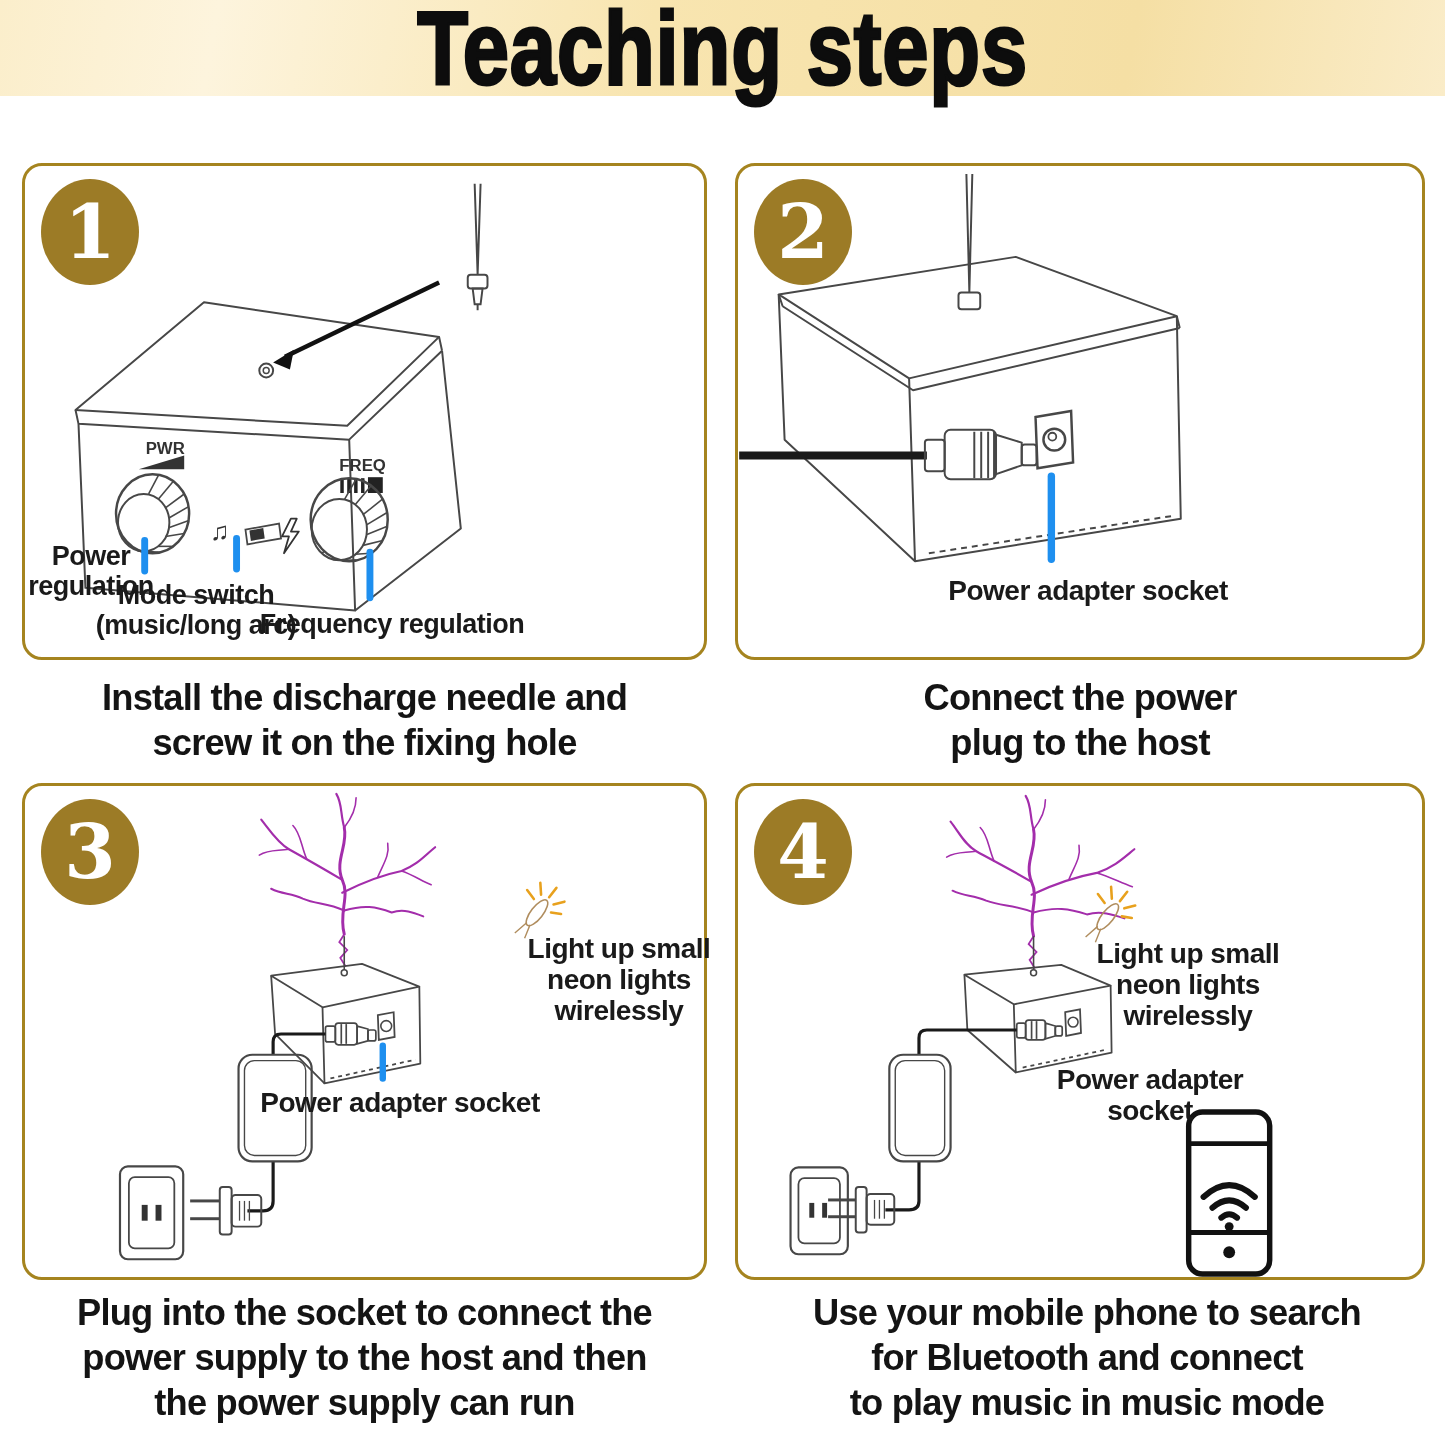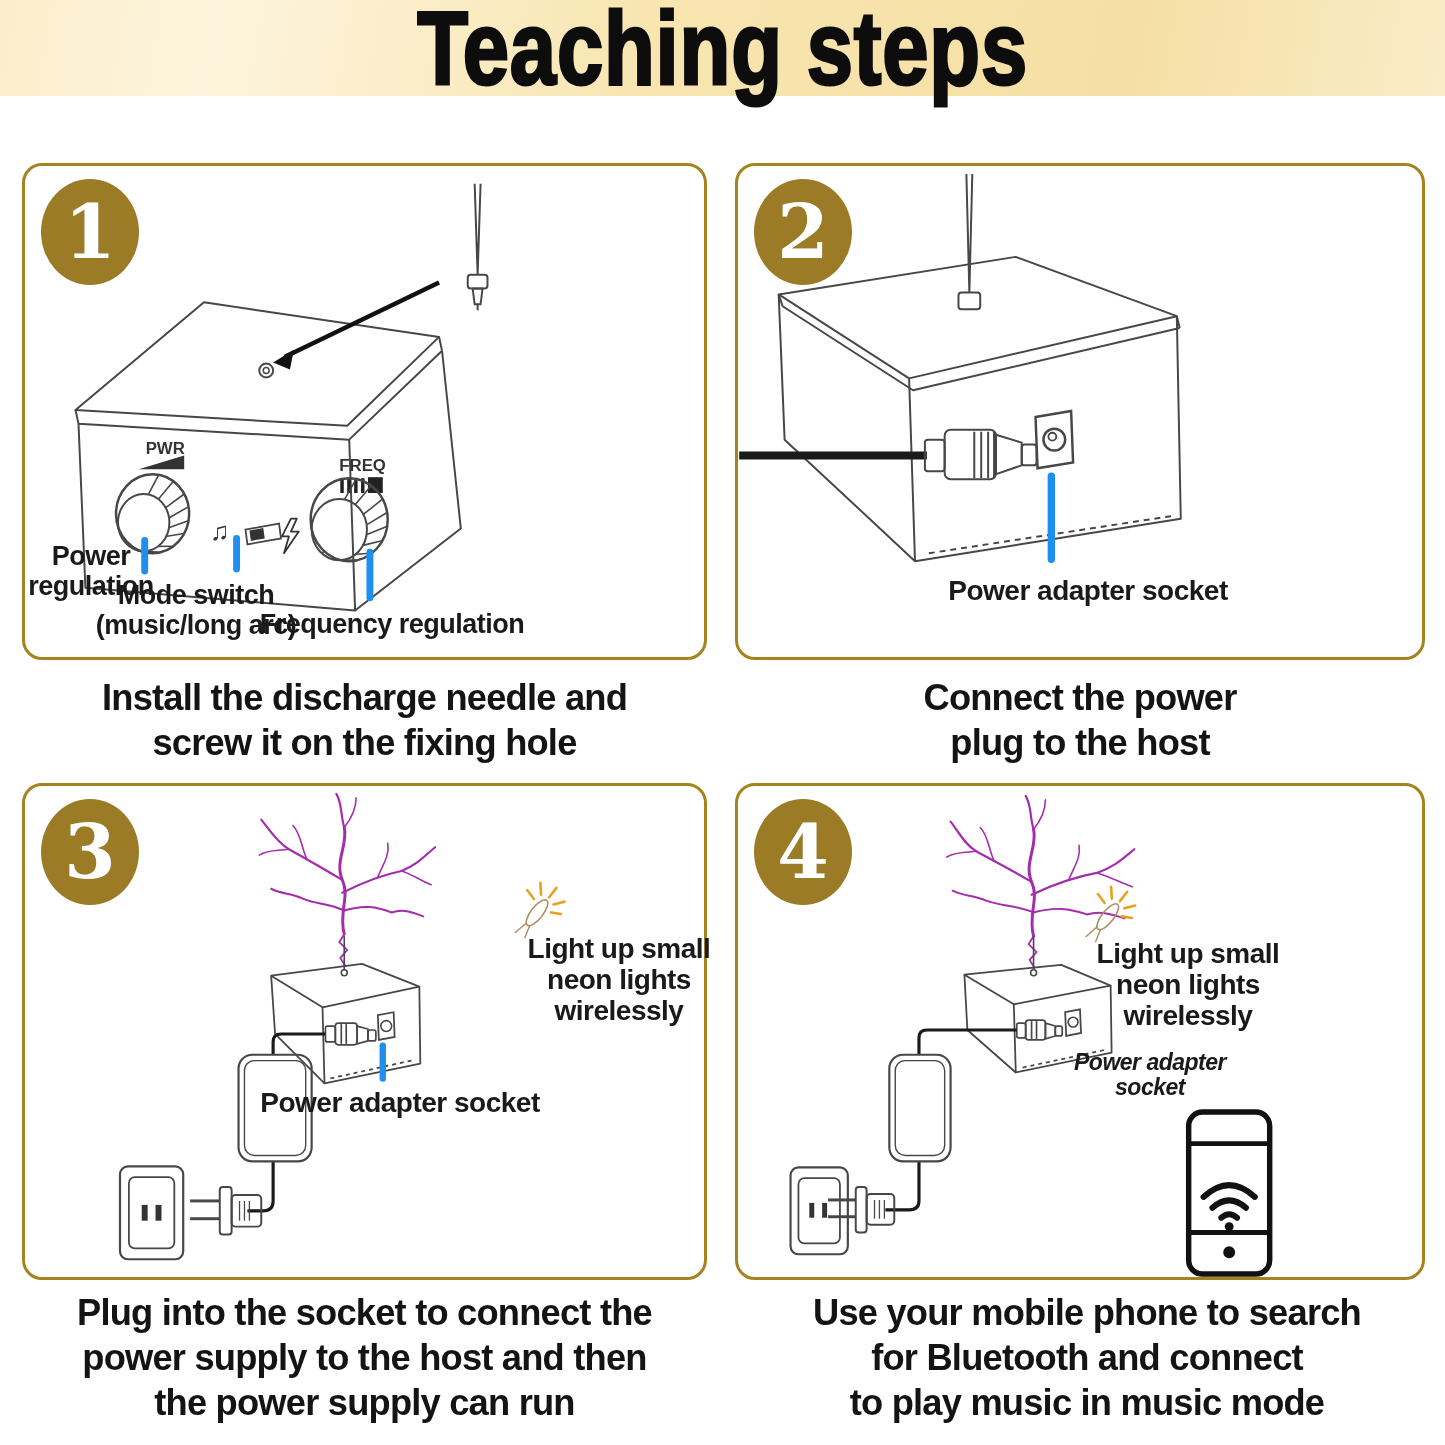--- a/index.html
+++ b/index.html
@@ -320,18 +320,18 @@
         <path d="M479,427 Q496,412 513,427" stroke-width="6"></path>
         <path d="M488,437 Q496,430 504,437" stroke-width="6"></path>
         <circle cx="496" cy="446" r="4.5" fill="#111" stroke="none"></circle>
       </g>
     </g>
   </svg>
   <div class="badge">4</div>
   <div class="plabel" style="left:340px;top:153px;width:220px;font-size:28px;">Light up small
 neon lights
 wirelessly</div>
-  <div class="plabel" style="left:312px;top:264px;width:200px;font-size:23px;font-style:italic;">Power adapter
+  <div class="plabel" style="left:312px;top:279px;width:200px;font-size:28px;">Power adapter
 socket</div>
 </div>
 <div class="caption" style="left:729px;top:1290px;width:716px;">Use your mobile phone to search
 for Bluetooth and connect
 to play music in music mode</div>
 
 </body></html>

